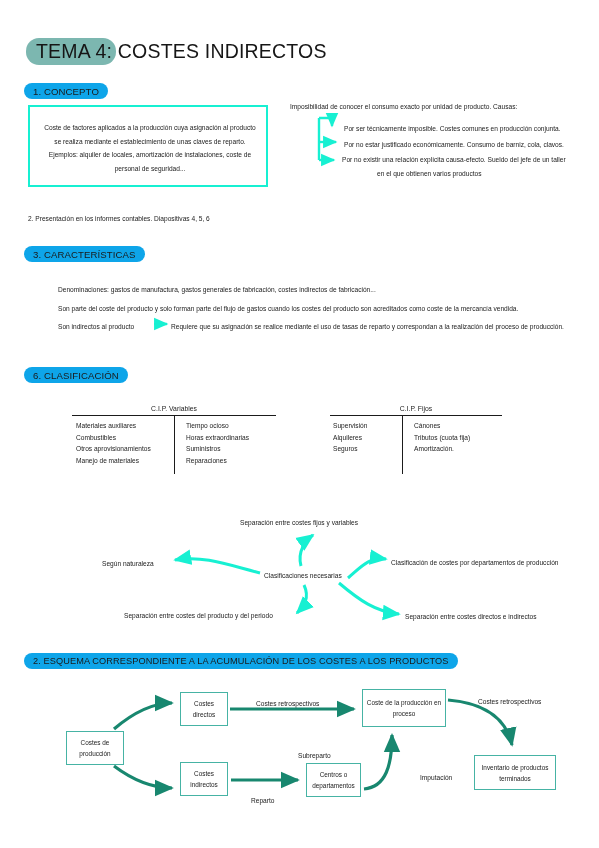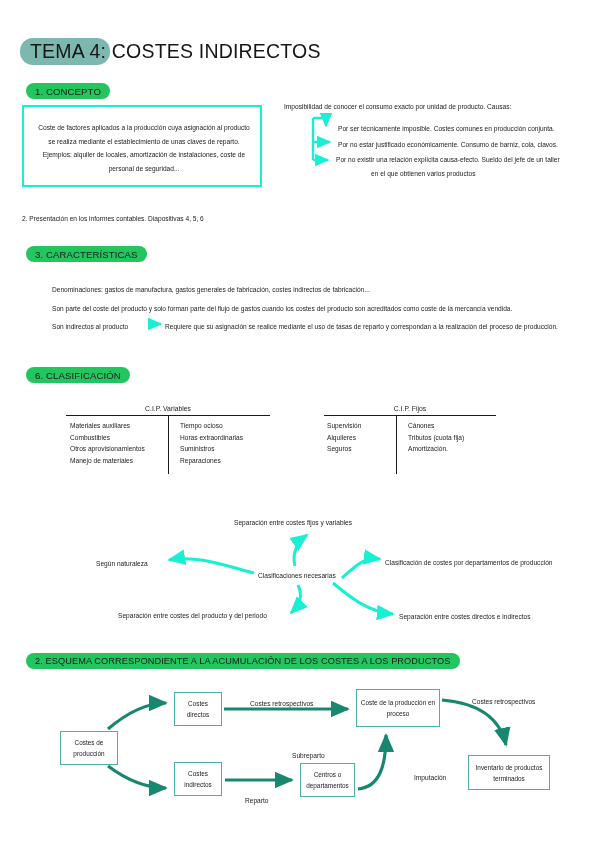--- a/index.html
+++ b/index.html
@@ -10,21 +10,21 @@
   body {
     width: 599px;
     height: 848px;
     position: relative;
     overflow: hidden;
     font-family: "Liberation Sans", sans-serif;
     color: #1b1b1b;
   }
   .page {
     position: absolute;
-    left: 8px; top: 0;
+    left: 14px; top: 0;
     width: 511px;
     height: 848px;
   }
 
   
   .title-wrap {
     position: absolute;
     left: 12px;
     top: 36px;
     height: 30px;
@@ -47,31 +47,30 @@
     padding-left: 10px;
     font-size: 19.5px;
     letter-spacing: 0.2px;
     color: #161616;
     white-space: nowrap;
   }
 
   
   .sec-pill {
     position: absolute;
-    background: #22c55e;
+    background: #0ea5e9;
     border-radius: 9px;
     height: 16px;
     display: flex;
     align-items: center;
     padding: 0 9px;
     font-size: 9.6px;
     color: #1a1a1a;
     white-space: nowrap;
     letter-spacing: 0.1px;
-    margin-left: 8px;
   }
 
   
   .concept-box {
     position: absolute;
     left: 14px;
     top: 105px;
     width: 240px;
     height: 82px;
     border: 2px solid #17f0d2;

